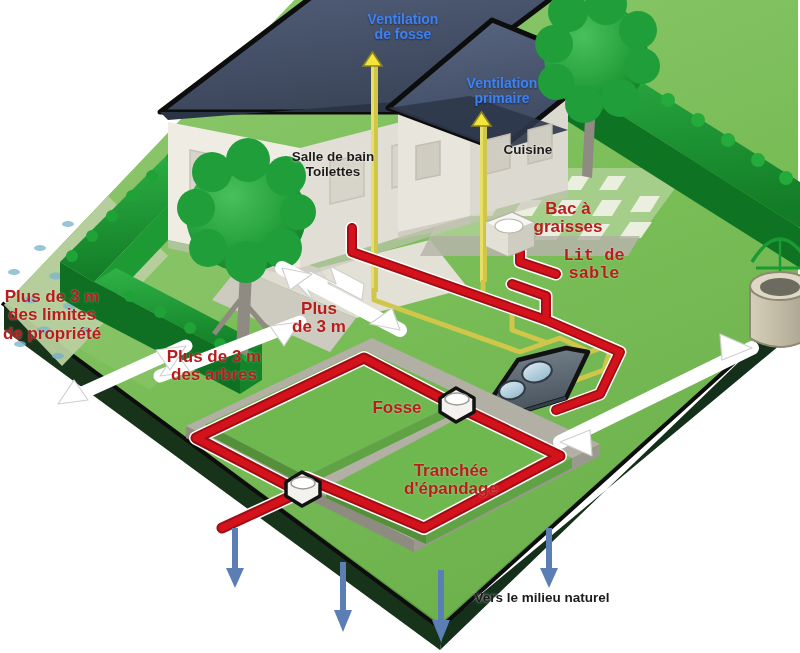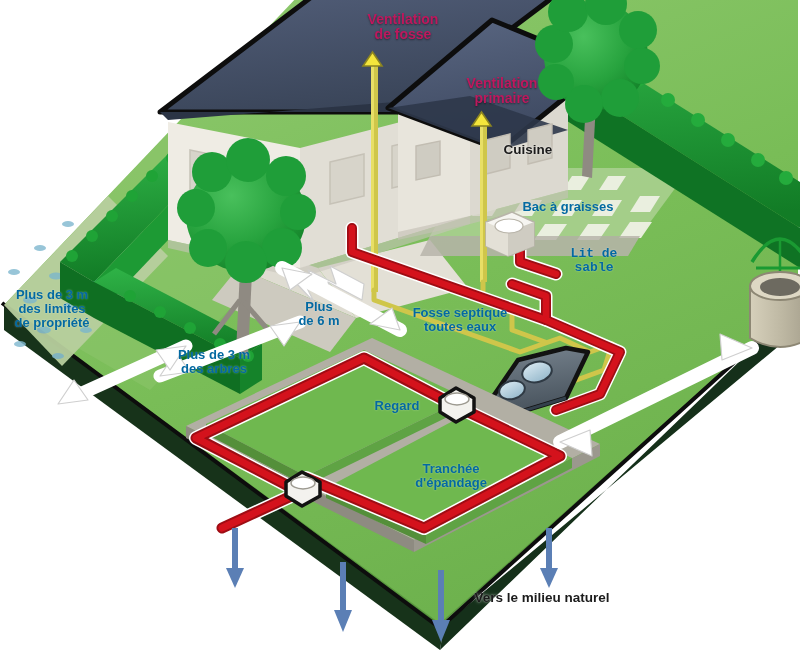--- a/index.html
+++ b/index.html
@@ -7,23 +7,23 @@
   body{width:800px;height:653px;overflow:hidden;
        font-family:"Liberation Sans","DejaVu Sans",sans-serif;}
   #stage{position:relative;width:800px;height:653px;background:#ffffff;}
   #stage svg{position:absolute;top:0;left:0;}
 
   .lbl{position:absolute;white-space:pre-line;line-height:1.08;
        font-family:"Liberation Sans","DejaVu Sans",sans-serif;
        font-weight:bold;text-align:center;pointer-events:none;}
   .lbl-dark{color:#1b1b1b;font-size:13.5px;
        text-shadow:0 0 2px rgba(255,255,255,.55),0 0 4px rgba(255,255,255,.4);}
-  .lbl-light{color:#be185d;font-size:14px;
+  .lbl-light{color:#3b82f6;font-size:14px;
        text-shadow:0 1px 2px rgba(0,0,0,.45);}
-  .lbl-green{color:#0369a1;font-size:13px;
+  .lbl-green{color:#b91c1c;font-size:17px;
        text-shadow:0 0 2px rgba(255,255,255,.45);text-align:center;}
 </style>
 </head>
 <body>
 
 <div id="stage">
 
 <svg width="800" height="653" viewBox="0 0 800 653">
   <defs>
     <linearGradient id="gRoof" x1="0" y1="0" x2="0.4" y2="1">
@@ -380,41 +380,41 @@
     </g>
   </g>
 </svg>
 
 <div class="lbl lbl-light" style="left:338px;top:12px;width:130px;">Ventilation
 de fosse</div>
 
 <div class="lbl lbl-light" style="left:440px;top:76px;width:124px;">Ventilation
 primaire</div>
 
+<div class="lbl lbl-dark" style="left:272px;top:150px;width:122px;">Salle de bain
+Toilettes</div>
 
 <div class="lbl lbl-dark" style="left:493px;top:143px;width:70px;text-align:center;">Cuisine</div>
 
 <div class="lbl lbl-green" style="left:512px;top:200px;width:112px;">Bac à graisses</div>
 
 <div class="lbl lbl-green" style="left:548px;top:247px;width:92px;font-family:Liberation Mono, monospace;">Lit de sable</div>
 
 
 <div class="lbl lbl-green" style="left:0px;top:288px;width:104px;">Plus de 3 m
 des limites
 de propriété</div>
 
 <div class="lbl lbl-green" style="left:288px;top:300px;width:62px;">Plus
-de 6 m</div>
+de 3 m</div>
 
 <div class="lbl lbl-green" style="left:161px;top:348px;width:106px;">Plus de 3 m
 des arbres</div>
 
-<div class="lbl lbl-green" style="left:400px;top:306px;width:120px;">Fosse septique
-toutes eaux</div>
-
-<div class="lbl lbl-green" style="left:366px;top:399px;width:62px;">Regard</div>
+
+<div class="lbl lbl-green" style="left:366px;top:399px;width:62px;">Fosse</div>
 
 <div class="lbl lbl-green" style="left:402px;top:462px;width:98px;">Tranchée
 d'épandage</div>
 
 <div class="lbl lbl-dark" style="left:462px;top:591px;width:160px;">Vers le milieu naturel</div>
 
 </div>
 
 </body></html>

